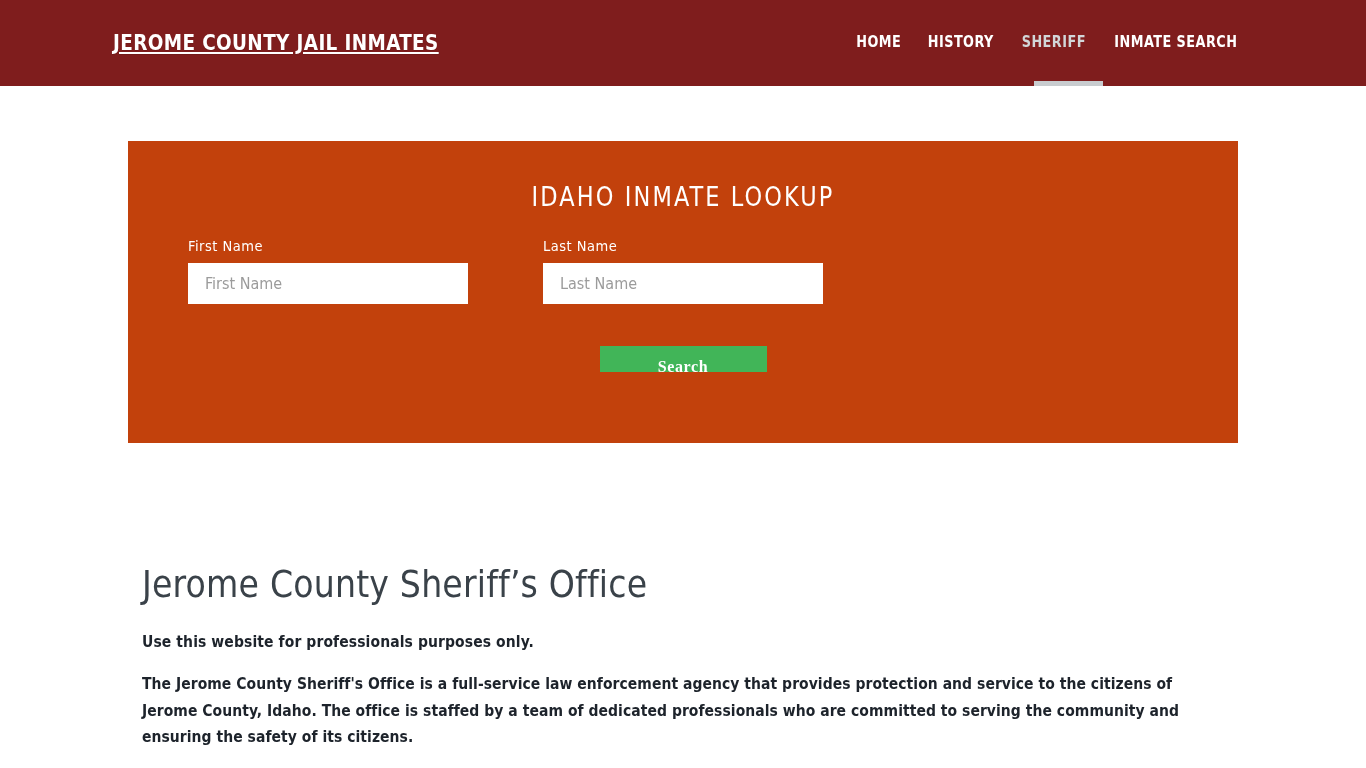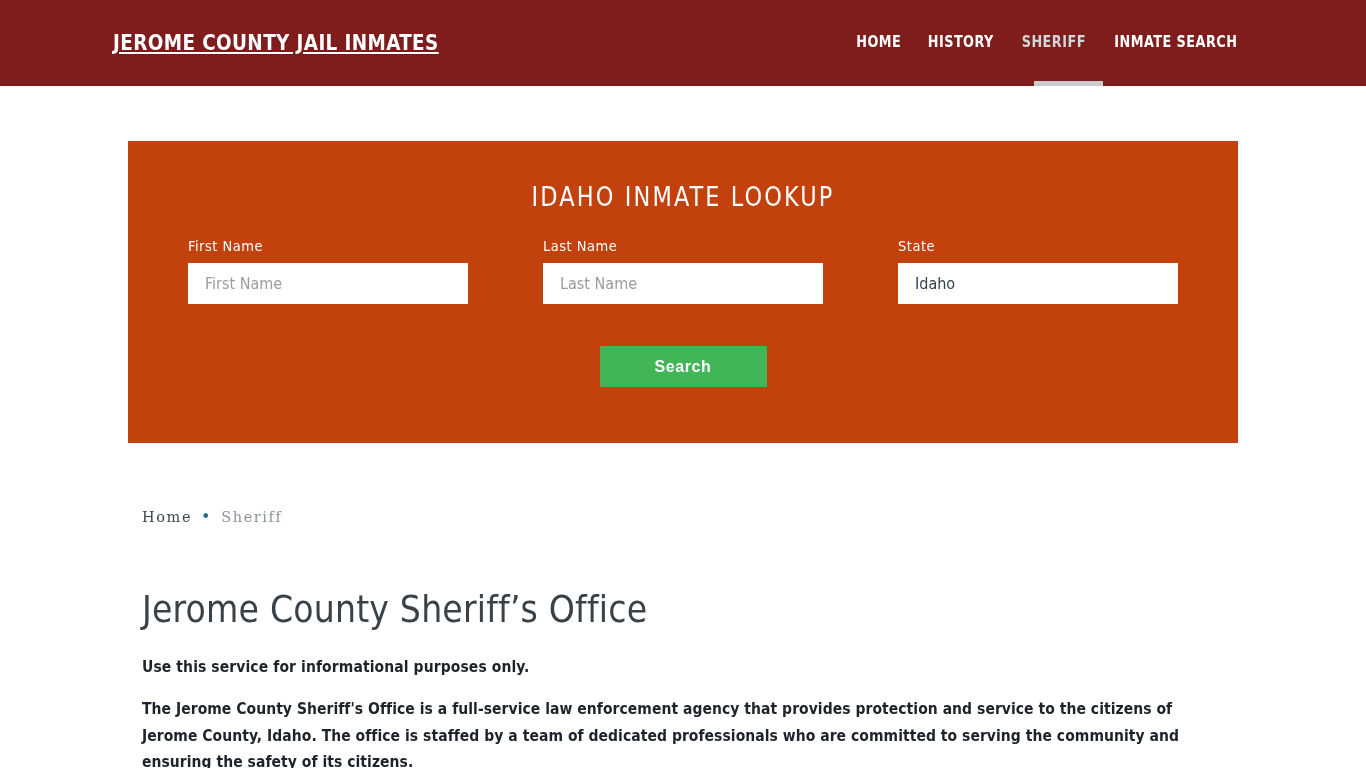--- a/index.html
+++ b/index.html
@@ -137,26 +137,26 @@
     color: #2f3f4a;
   }
 
   .search-btn-wrap {
     margin-top: 24px;
     text-align: center;
   }
   .search-btn {
     display: inline-block;
     width: 167px;
-    height: 41px;
+    height: 26px;
     line-height: 41px;
     background: #41b558;
     color: #ffffff;
     border: none;
-    font-family: Liberation Sans, sans-serif;
+    font-family: Liberation Serif, serif;
     font-size: 16px;
     font-weight: bold;
     letter-spacing: 0.6px;
     cursor: pointer;
     padding: 0;
   }
 
   
   .content {
     position: absolute;
@@ -242,39 +242,30 @@
     <div class="field field-fn">
       <label class="field-label">First Name</label>
       <input class="field-input" type="text" placeholder="First Name" style="">
     </div>
 
     <div class="field field-ln">
       <label class="field-label">Last Name</label>
       <input class="field-input" type="text" placeholder="Last Name" style="">
     </div>
 
-    <div class="field field-st">
-      <label class="field-label">State</label>
-      <select class="field-input">
-        <option>Idaho</option>
-      </select>
-    </div>
 
   </div>
 
   <div class="search-btn-wrap">
     <button class="search-btn">Search</button>
   </div>
 </section>
 
 <main class="content">
 
-  <div class="breadcrumb">
-    <a class="crumb-home" href="#">Home</a><span class="crumb-sep">•</span><span class="crumb-current">Sheriff</span>
-  </div>
 
   <h1 class="page-title">Jerome County Sheriff’s Office</h1>
 
-  <p class="lead">Use this service for informational purposes only.</p>
+  <p class="lead">Use this website for professionals purposes only.</p>
 
   <p class="body-para">The Jerome County Sheriff's Office is a full-service law enforcement agency that provides protection and service to the citizens of Jerome County, Idaho. The office is staffed by a team of dedicated professionals who are committed to serving the community and ensuring the safety of its citizens.</p>
 
 </main>
 
 </body></html>

